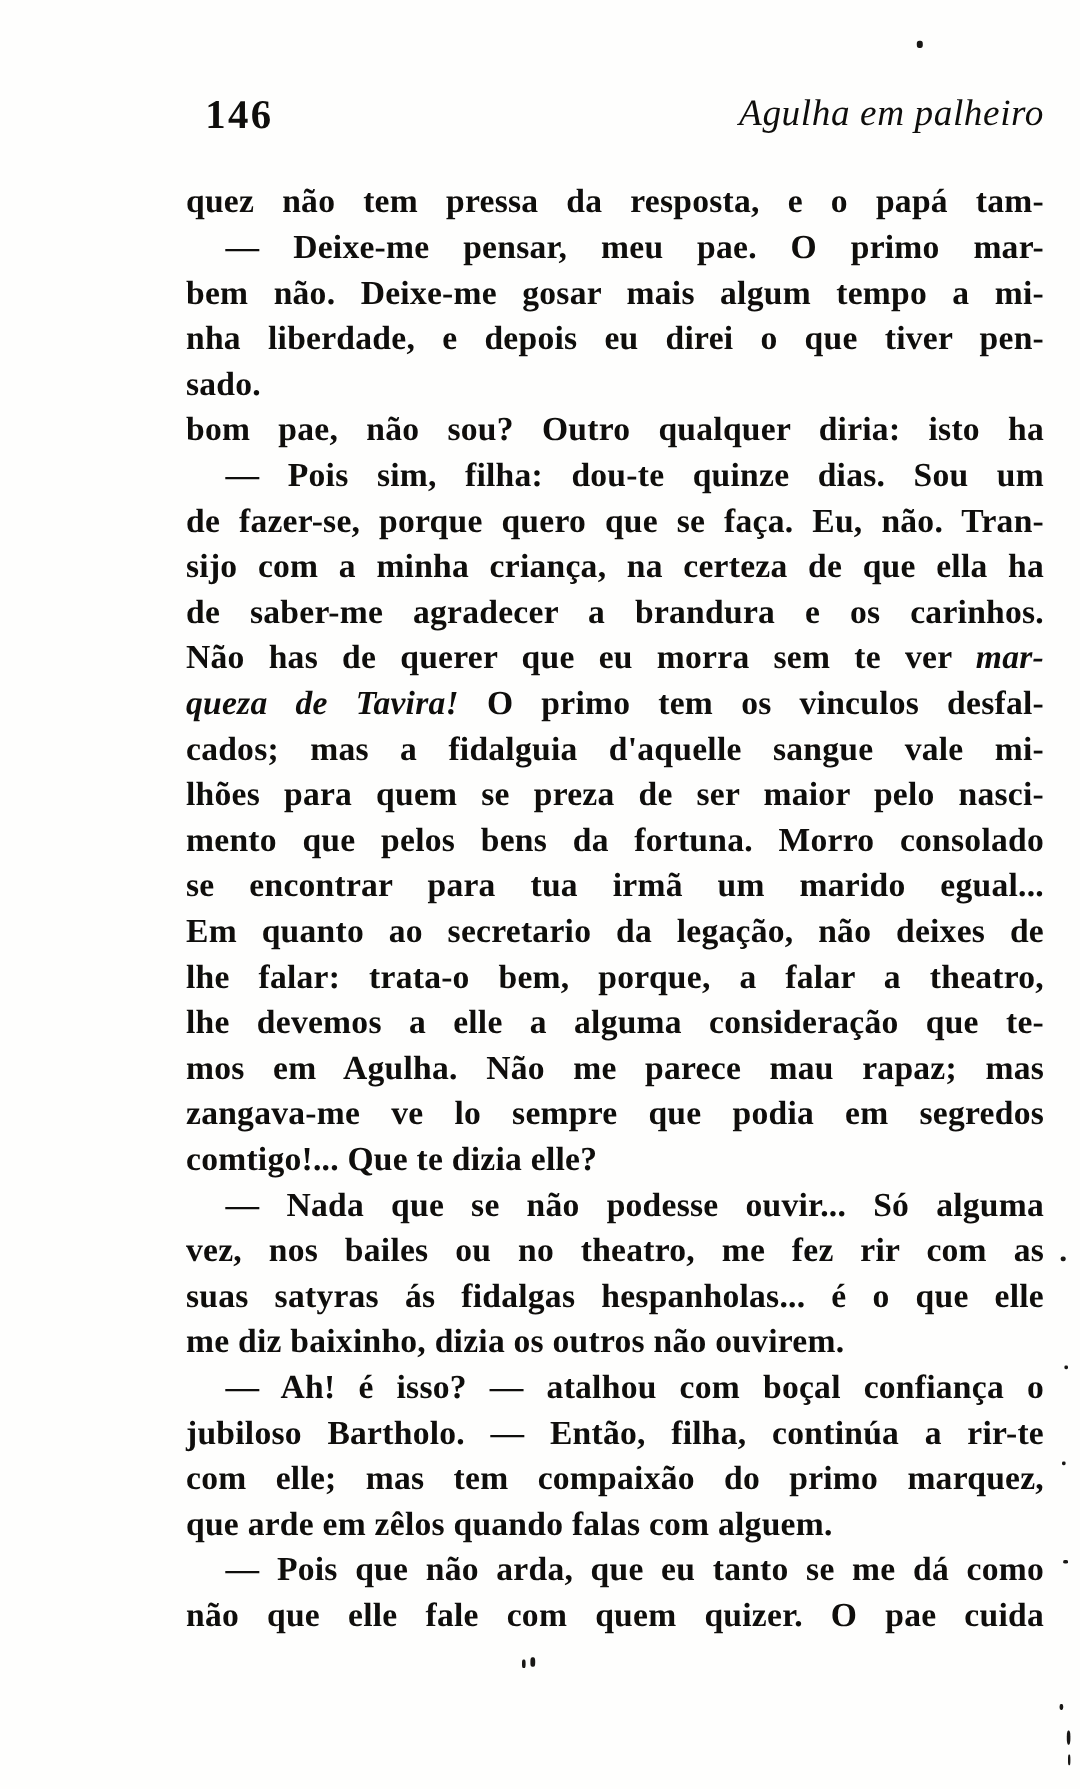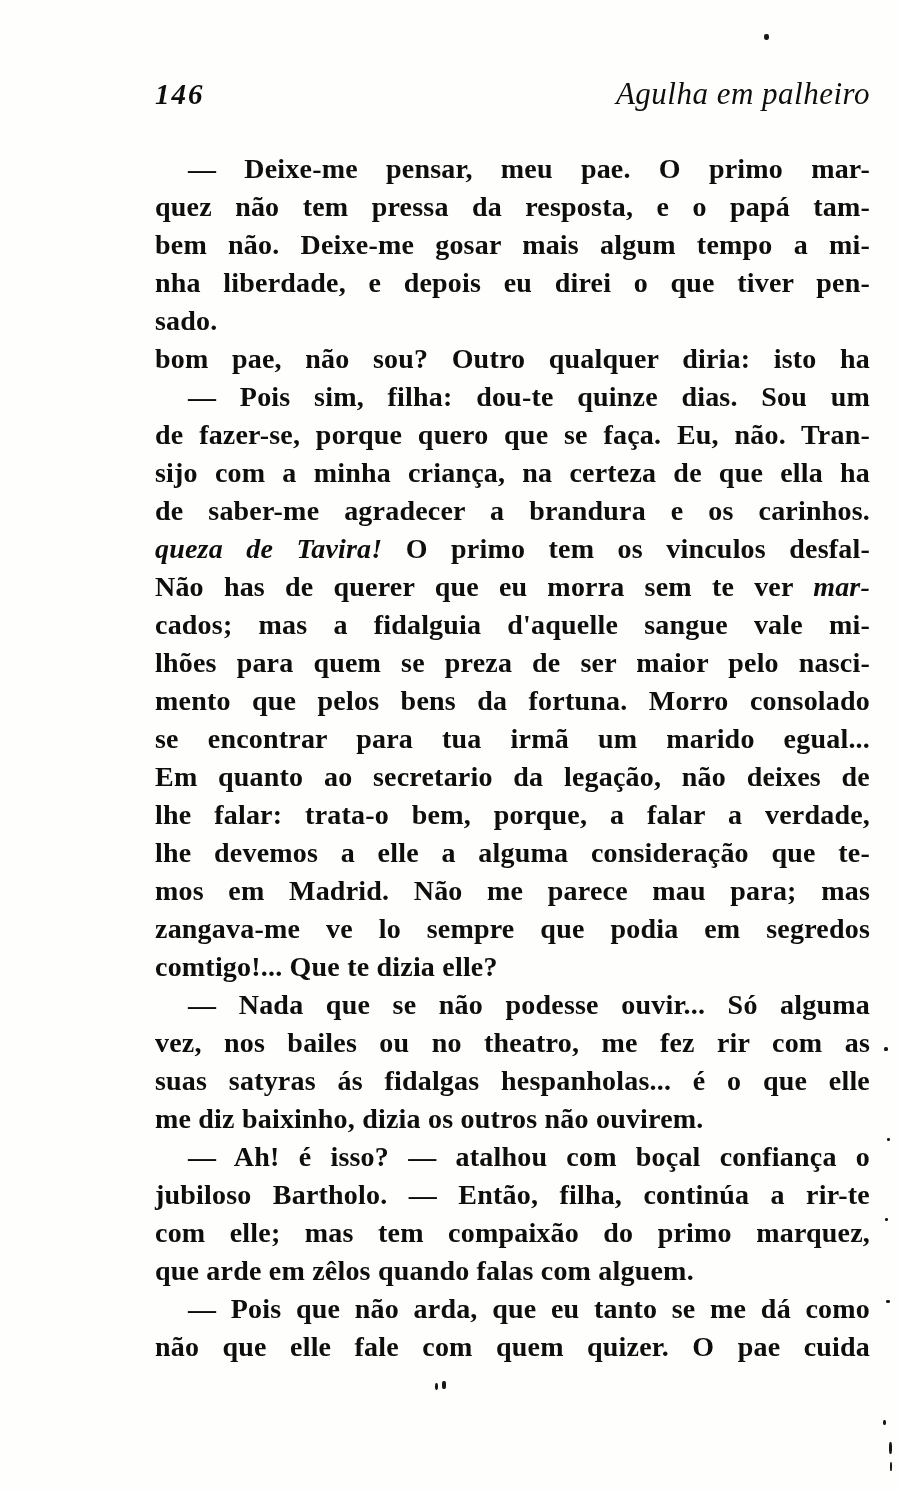--- a/index.html
+++ b/index.html
@@ -9,22 +9,22 @@
     position:relative;
     font-family:"Liberation Serif", serif;
     color:#0f0e0c;
     overflow:hidden;
   }
   .page{position:absolute;inset:0;background:#fefefd;}
   .page-header{
     position:absolute;left:155px;top:76px;width:715px;height:44px;
   }
   .page-number{
-    position:absolute;left:0;top:2px;
-    font-style:italic;font-weight:bold;font-size:29px;letter-spacing:2px;
+    position:absolute;left:16px;top:2px;
+    font-weight:bold;font-size:34px;letter-spacing:2px;
   }
   .running-title{
     position:absolute;left:0;top:0;width:100%;
     text-align:right;
     font-style:italic;font-weight:normal;font-size:31px;letter-spacing:0.5px;
   }
   .text-block{
     position:absolute;left:155px;top:150px;width:715px;
   }
   .line{
@@ -45,40 +45,40 @@
 <body>
 
 <div class="page">
 
   <div class="page-header">
     <div class="running-title">Agulha em palheiro</div>
     <div class="page-number">146</div>
   </div>
 
   <div class="text-block">
+      <div class="line"><span>quez não tem pressa da resposta, e o papá tam-</span></div>
       <div class="line ind"><span>— Deixe-me pensar, meu pae. O primo mar-</span></div>
-      <div class="line"><span>quez não tem pressa da resposta, e o papá tam-</span></div>
       <div class="line"><span>bem não. Deixe-me gosar mais algum tempo a mi-</span></div>
       <div class="line"><span>nha liberdade, e depois eu direi o que tiver pen-</span></div>
       <div class="line end"><span>sado.</span></div>
       <div class="line"><span>bom pae, não sou? Outro qualquer diria: isto ha</span></div>
       <div class="line ind"><span>— Pois sim, filha: dou-te quinze dias. Sou um</span></div>
       <div class="line"><span>de fazer-se, porque quero que se faça. Eu, não. Tran-</span></div>
       <div class="line"><span>sijo com a minha criança, na certeza de que ella ha</span></div>
       <div class="line"><span>de saber-me agradecer a brandura e os carinhos.</span></div>
+      <div class="line"><span>Não has de querer que eu morra sem te ver </span><i>mar-</i></div>
       <div class="line"><i>queza de Tavira!</i><span> O primo tem os vinculos desfal-</span></div>
-      <div class="line"><span>Não has de querer que eu morra sem te ver </span><i>mar-</i></div>
       <div class="line"><span>cados; mas a fidalguia d'aquelle sangue vale mi-</span></div>
       <div class="line"><span>lhões para quem se preza de ser maior pelo nasci-</span></div>
       <div class="line"><span>mento que pelos bens da fortuna. Morro consolado</span></div>
       <div class="line"><span>se encontrar para tua irmã um marido egual...</span></div>
       <div class="line"><span>Em quanto ao secretario da legação, não deixes de</span></div>
-      <div class="line"><span>lhe falar: trata-o bem, porque, a falar a verdade,</span></div>
+      <div class="line"><span>lhe falar: trata-o bem, porque, a falar a theatro,</span></div>
       <div class="line"><span>lhe devemos a elle a alguma consideração que te-</span></div>
-      <div class="line"><span>mos em Madrid. Não me parece mau para; mas</span></div>
+      <div class="line"><span>mos em Agulha. Não me parece mau rapaz; mas</span></div>
       <div class="line"><span>zangava-me ve lo sempre que podia em segredos</span></div>
       <div class="line end"><span>comtigo!... Que te dizia elle?</span></div>
       <div class="line ind"><span>— Nada que se não podesse ouvir... Só alguma</span></div>
       <div class="line"><span>vez, nos bailes ou no theatro, me fez rir com as</span></div>
       <div class="line"><span>suas satyras ás fidalgas hespanholas... é o que elle</span></div>
       <div class="line end"><span>me diz baixinho, dizia os outros não ouvirem.</span></div>
       <div class="line ind"><span>— Ah! é isso? — atalhou com boçal confiança o</span></div>
       <div class="line"><span>jubiloso Bartholo. — Então, filha, continúa a rir-te</span></div>
       <div class="line"><span>com elle; mas tem compaixão do primo marquez,</span></div>
       <div class="line end"><span>que arde em zêlos quando falas com alguem.</span></div>

